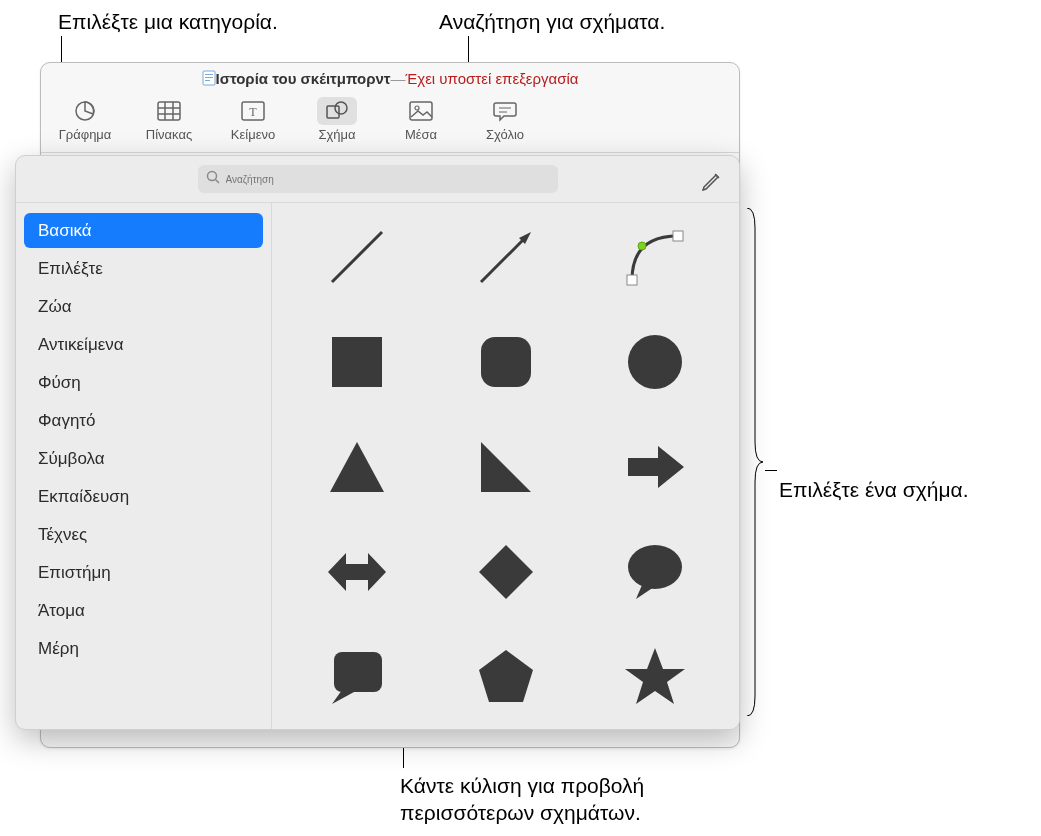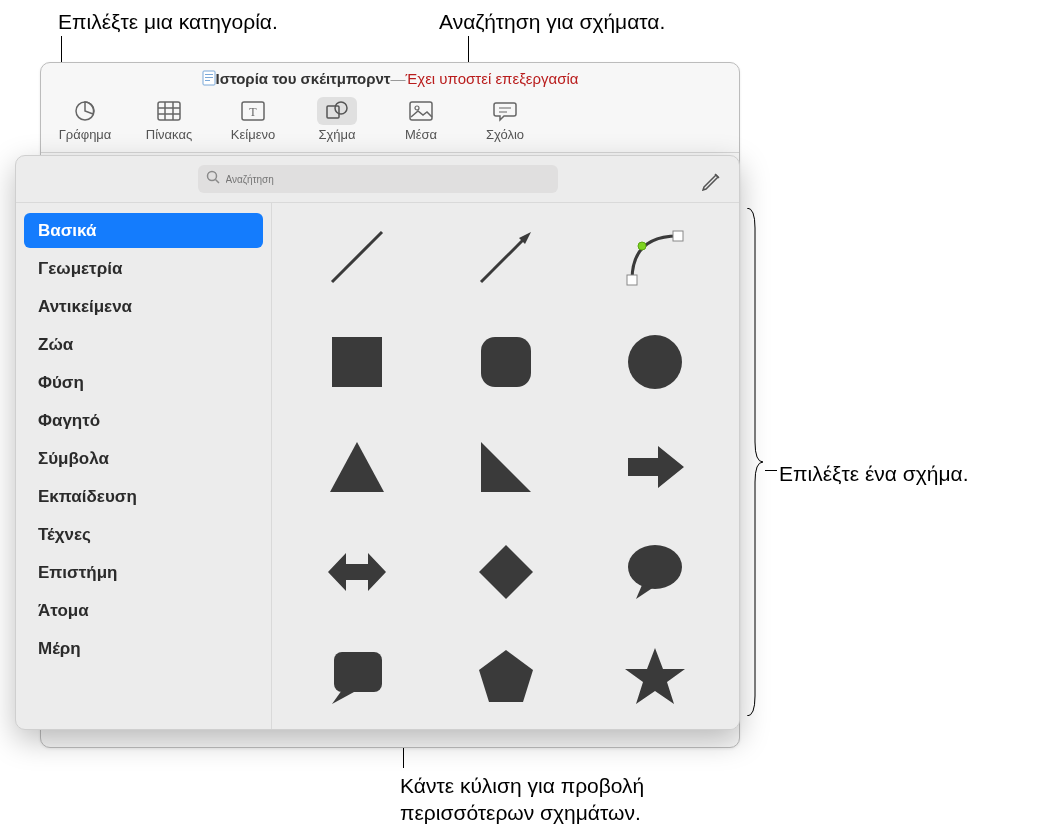--- a/index.html
+++ b/index.html
@@ -148,21 +148,20 @@
   .category-item {
     height: 35px;
     display: flex;
     align-items: center;
     padding: 0 14px;
     font-size: 17px;
     color: #2b2b2b;
     border-radius: 6px;
     margin: 0 8px 3px 0;
     cursor: pointer;
-    font-weight: bold;
   }
   .category-item.selected {
     background: #147cfd;
     color: #fff;
   }
 
   .shapes-wrap {
     flex:1;
     background:#ececec;
     border-left:1px solid #d9d9d9;
@@ -201,21 +200,21 @@
 </style>
 </head>
 <body>
 
 <div class="callout" style="left:58px;top:8px">Επιλέξτε μια κατηγορία.</div>
 <div class="callout-line" style="left:61px;top:36px;width:1px;height:205px"></div>
 
 <div class="callout" style="left:439px;top:8px">Αναζήτηση για σχήματα.</div>
 <div class="callout-line" style="left:468px;top:36px;width:1px;height:131px"></div>
 
-<div class="callout" style="left:779px;top:460px">Επιλέξτε ένα σχήμα.</div>
+<div class="callout" style="left:779px;top:476px">Επιλέξτε ένα σχήμα.</div>
 
 <div class="callout" style="left:400px;top:772px">
   <span>Κάντε κύλιση για προβολή</span><br>
   <span>περισσότερων σχημάτων.</span>
 </div>
 <div class="callout-line" style="left:403px;top:714px;width:1px;height:54px"></div>
 
 <div class="brace">
 <svg viewBox="0 0 20 508" width="20" height="508">
   <path d="M2 0 Q10 0 10 20 L10 234 Q10 254 18 254 Q10 254 10 274 L10 488 Q10 508 2 508" fill="none" stroke="#000" stroke-width="1"></path>
@@ -315,23 +314,23 @@
     <div class="pen-icon-wrap">
       <svg width="22" height="22" viewBox="0 0 22 22">
           <path d="M4 18 L16 6 L18 8 L6 20 L3 21 Z" fill="none" stroke="#555" stroke-width="1.5"></path>
           <path d="M15 5 L19 9" stroke="#555" stroke-width="1.5"></path>
         </svg>
     </div>
   </div>
   <div class="popup-body">
     <div class="category-list">
       <div class="category-item selected">Βασικά</div>
-      <div class="category-item">Γεωμετρία</div>
+      <div class="category-item">Επιλέξτε</div>
+      <div class="category-item">Ζώα</div>
       <div class="category-item">Αντικείμενα</div>
-      <div class="category-item">Ζώα</div>
       <div class="category-item">Φύση</div>
       <div class="category-item">Φαγητό</div>
       <div class="category-item">Σύμβολα</div>
       <div class="category-item">Εκπαίδευση</div>
       <div class="category-item">Τέχνες</div>
       <div class="category-item">Επιστήμη</div>
       <div class="category-item">Άτομα</div>
       <div class="category-item">Μέρη</div>
     </div>
     <div class="shapes-wrap">

